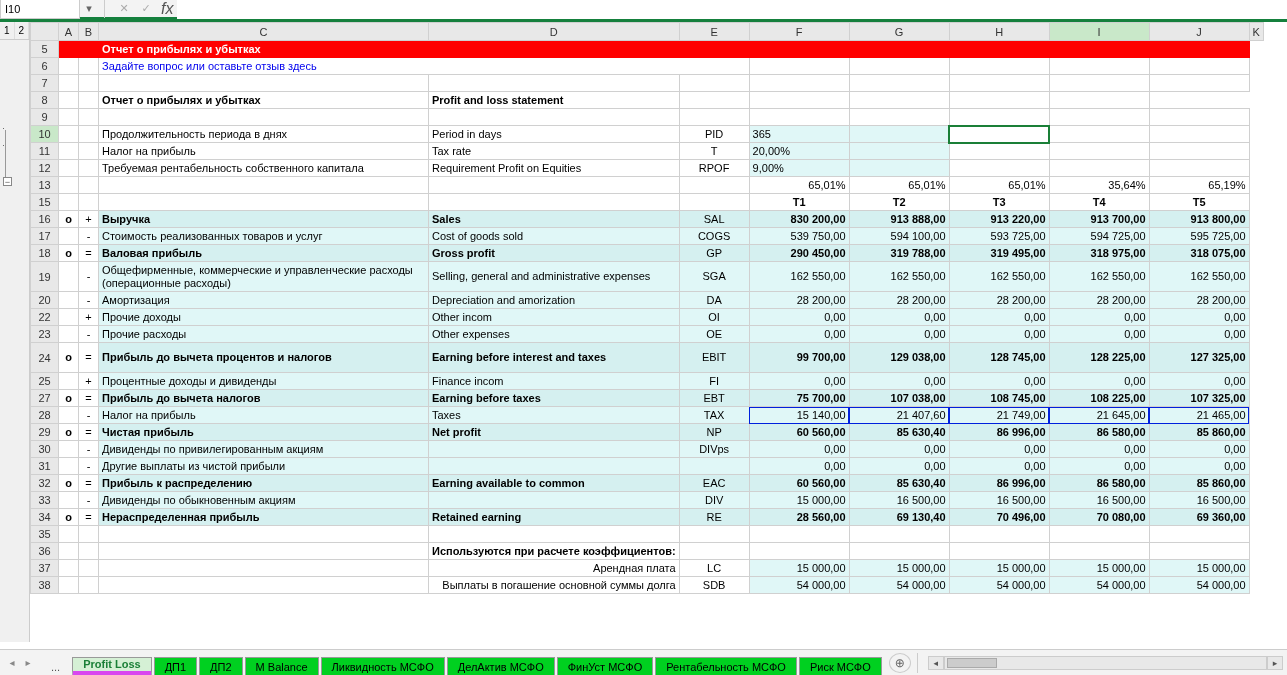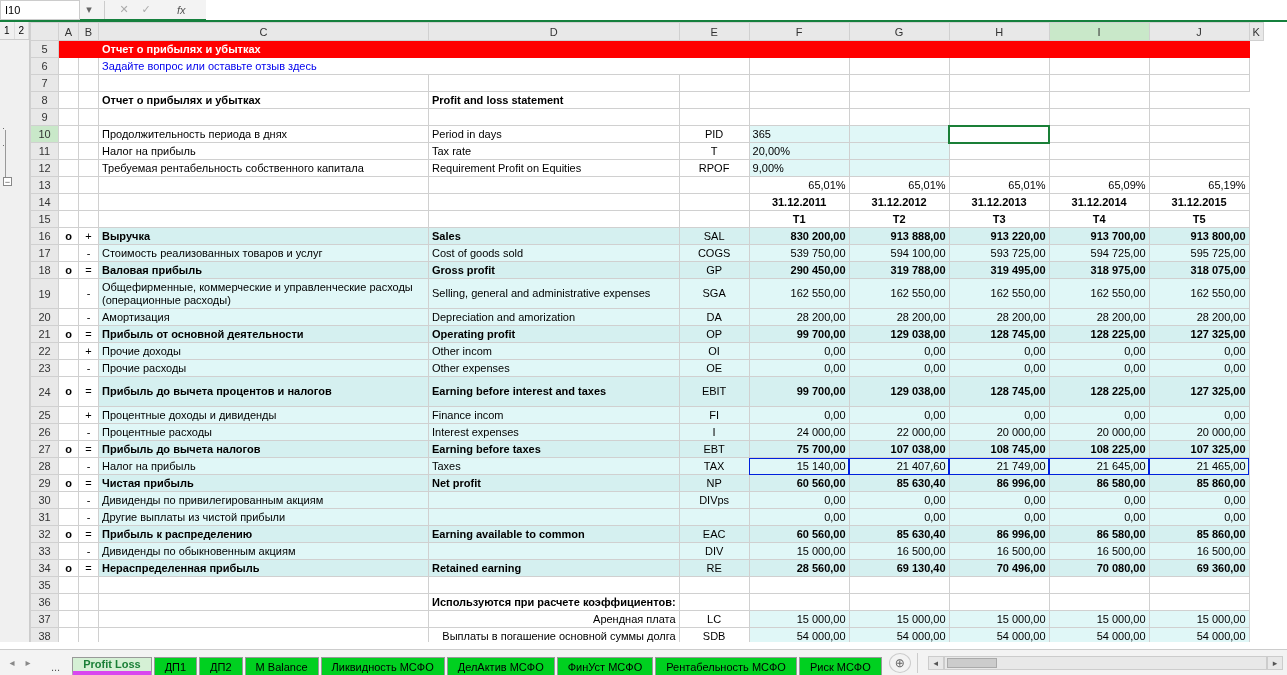--- a/index.html
+++ b/index.html
@@ -1,24 +1,24 @@
 <!DOCTYPE html>
 <html><head>
 <meta charset="utf-8">
 <style>
   * { box-sizing: border-box; margin: 0; padding: 0; }
   body { font-family: Arial, sans-serif; font-size: 11px; background: #fff; color: #000; overflow: hidden; width: 1287px; height: 675px; position: relative; }
   
   
-  .formula-bar { display: flex; align-items: center; height: 22px; border-bottom: 3px solid #15803d; background: #f3f3f3; }
+  .formula-bar { display: flex; align-items: center; height: 22px; border-bottom: 5px solid #15803d; background: #f3f3f3; }
   .name-box { width: 80px; height: 20px; background: #fff; border: 1px solid #ccc; padding: 0 4px; display: flex; align-items: center; margin-right: 2px; }
   .name-box-dd { width: 14px; text-align: center; color: #666; cursor: pointer; }
   .fb-divider { width: 1px; height: 18px; background: #ccc; margin: 0 8px; }
   .fb-btn { width: 18px; height: 18px; display: flex; align-items: center; justify-content: center; color: #aaa; margin: 0 2px; }
-  .fx-label { font-style: italic; font-size: 11px; color: #555; margin: 0 20px; }
+  .fx-label { font-style: italic; font-size: 16px; color: #555; margin: 0 4px; }
   .formula-input { flex: 1; height: 20px; border: none; background: #fff; padding: 0 4px; }
   
   
   .main-area { display: flex; height: 620px; }
   .outline-gutter { width: 30px; background: #f0f0f0; border-right: 1px solid #ccc; font-size: 10px; }
   .outline-hdr { display: flex; height: 18px; border-bottom: 1px solid #ccc; }
   .outline-col { flex:1; text-align:center; border-right:1px solid #ddd; line-height:18px;}
   .outline-body { position: relative; }
   .outline-mark { position:absolute; left:2px; font-size:9px; color:#555; width:26px; }
   .outline-line { position:absolute; left:5px; width:1px; background:#999; }
@@ -232,35 +232,22 @@
           <tr>
             <th class="row-hdr">13</th>
             <td></td>
             <td></td>
             <td></td>
             <td></td>
             <td></td>
             <td class="txt-right">65,01%</td>
             <td class="txt-right">65,01%</td>
             <td class="txt-right">65,01%</td>
-            <td class="txt-right">65,09%</td>
+            <td class="txt-right">35,64%</td>
             <td class="txt-right">65,19%</td>
-          </tr>
-          <tr class="hdr-bold">
-            <th class="row-hdr">14</th>
-            <td></td>
-            <td></td>
-            <td></td>
-            <td></td>
-            <td></td>
-            <td class="txt-center bold">31.12.2011</td>
-            <td class="txt-center bold">31.12.2012</td>
-            <td class="txt-center bold">31.12.2013</td>
-            <td class="txt-center bold">31.12.2014</td>
-            <td class="txt-center bold">31.12.2015</td>
           </tr>
           <tr class="hdr-bold">
             <th class="row-hdr">15</th>
             <td></td>
             <td></td>
             <td></td>
             <td></td>
             <td></td>
             <td class="txt-center bold">T1</td>
             <td class="txt-center bold">T2</td>
@@ -327,33 +314,20 @@
             <td class="lightcyanA">Амортизация</td>
             <td class="lightcyanA">Depreciation and amorization</td>
             <td class="txt-center lightcyanA">DA</td>
             <td class="txt-right lightcyanA">28 200,00</td>
             <td class="txt-right lightcyanA">28 200,00</td>
             <td class="txt-right lightcyanA">28 200,00</td>
             <td class="txt-right lightcyanA">28 200,00</td>
             <td class="txt-right lightcyanA">28 200,00</td>
           </tr>
           <tr>
-            <th class="row-hdr">21</th>
-            <td class="c-o">o</td>
-            <td class="c-pm">=</td>
-            <td class="bold lightcyan">Прибыль от основной деятельности</td>
-            <td class="bold lightcyan">Operating profit</td>
-            <td class="txt-center lightcyan">OP</td>
-            <td class="txt-right bold lightcyan">99 700,00</td>
-            <td class="txt-right bold lightcyan">129 038,00</td>
-            <td class="txt-right bold lightcyan">128 745,00</td>
-            <td class="txt-right bold lightcyan">128 225,00</td>
-            <td class="txt-right bold lightcyan">127 325,00</td>
-          </tr>
-          <tr>
             <th class="row-hdr">22</th>
             <td class="c-o"></td>
             <td class="c-pm">+</td>
             <td class="lightcyanA">Прочие доходы</td>
             <td class="lightcyanA">Other incom</td>
             <td class="txt-center lightcyanA">OI</td>
             <td class="txt-right lightcyanA">0,00</td>
             <td class="txt-right lightcyanA">0,00</td>
             <td class="txt-right lightcyanA">0,00</td>
             <td class="txt-right lightcyanA">0,00</td>
@@ -390,33 +364,20 @@
             <td class="c-o"></td>
             <td class="c-pm">+</td>
             <td class="lightcyanA">Процентные доходы и дивиденды</td>
             <td class="lightcyanA">Finance incom</td>
             <td class="txt-center lightcyanA">FI</td>
             <td class="txt-right lightcyanA">0,00</td>
             <td class="txt-right lightcyanA">0,00</td>
             <td class="txt-right lightcyanA">0,00</td>
             <td class="txt-right lightcyanA">0,00</td>
             <td class="txt-right lightcyanA">0,00</td>
-          </tr>
-          <tr>
-            <th class="row-hdr">26</th>
-            <td class="c-o"></td>
-            <td class="c-pm">-</td>
-            <td class="lightcyanA">Процентные расходы</td>
-            <td class="lightcyanA">Interest expenses</td>
-            <td class="txt-center lightcyanA">I</td>
-            <td class="txt-right lightcyanA">24 000,00</td>
-            <td class="txt-right lightcyanA">22 000,00</td>
-            <td class="txt-right lightcyanA">20 000,00</td>
-            <td class="txt-right lightcyanA">20 000,00</td>
-            <td class="txt-right lightcyanA">20 000,00</td>
           </tr>
           <tr>
             <th class="row-hdr">27</th>
             <td class="c-o">o</td>
             <td class="c-pm">=</td>
             <td class="bold lightcyan">Прибыль до вычета налогов</td>
             <td class="bold lightcyan">Earning before taxes</td>
             <td class="txt-center lightcyan">EBT</td>
             <td class="txt-right bold lightcyan">75 700,00</td>
             <td class="txt-right bold lightcyan">107 038,00</td>

